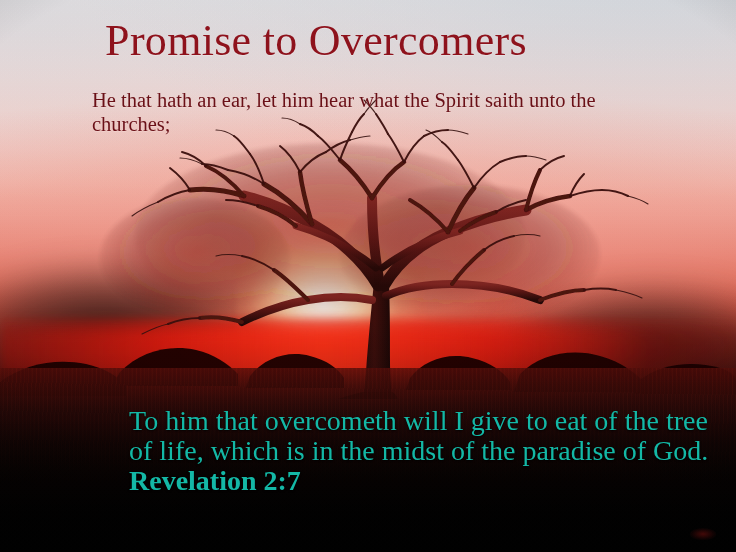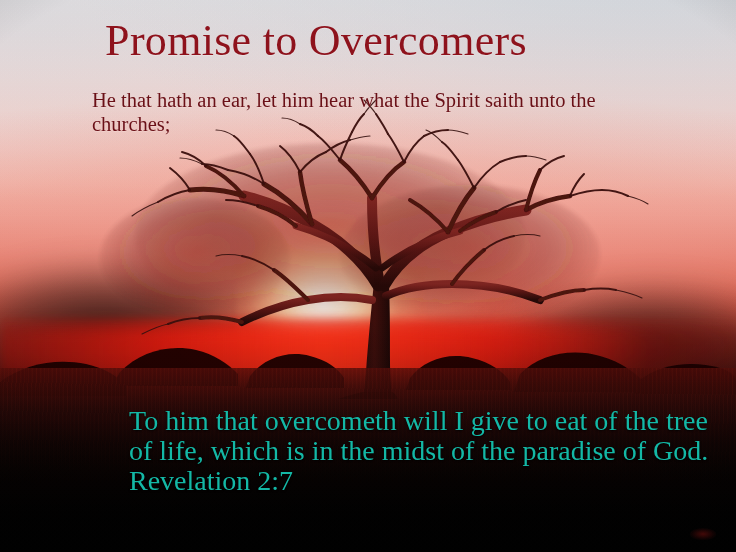--- a/index.html
+++ b/index.html
@@ -183,21 +183,21 @@
   .verse {
     position: absolute;
     left: 91px; top: 406px;
     width: 580px;
     font-size: 28px;
     line-height: 30px;
     color: #14b8a6;
     text-shadow: 0 1px 2px rgba(0,0,0,0.85);
     margin-left: 38px;
   }
-  .verse-ref { display: block; }
+  .verse-ref { display: block; font-weight: bold; }
 
   .watermark {
     position: absolute;
     left: 690px; top: 528px;
     width: 26px; height: 12px;
     border-radius: 50% 50% 45% 45%;
     background: radial-gradient(ellipse at 50% 50%, rgba(120,16,14,0.55) 0%, rgba(60,8,8,0.22) 60%, rgba(0,0,0,0) 85%);
   }
 </style>
 </head>

